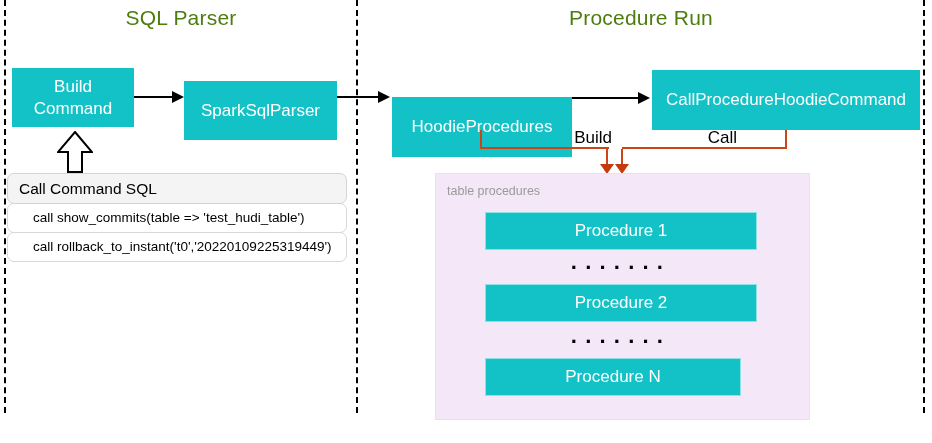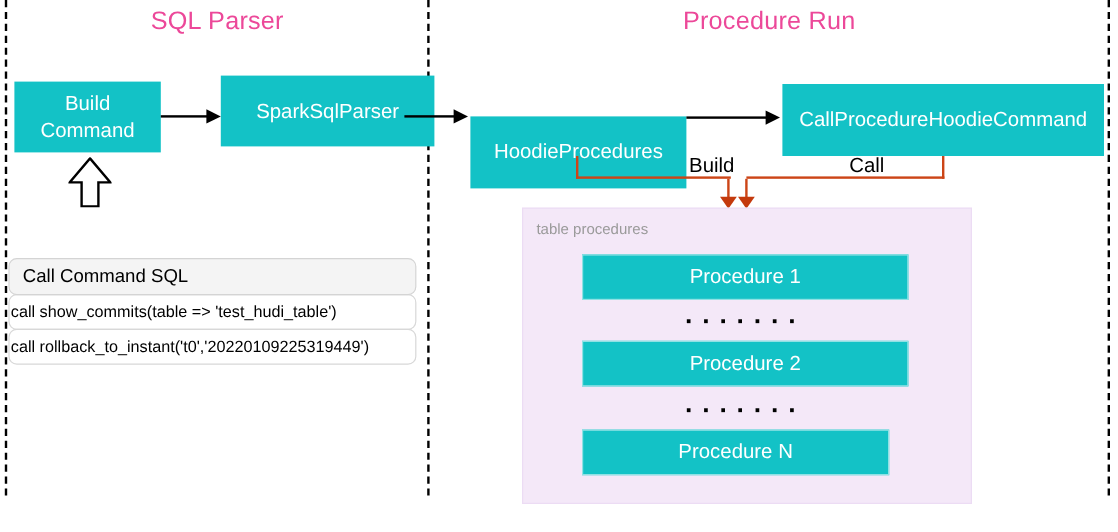--- a/index.html
+++ b/index.html
@@ -8,21 +8,21 @@
     position: relative; width: 932px; height: 443px;
     background: #ffffff; overflow: hidden;
   }
   .abs { position: absolute; }
 
   
   .vdash { width: 0; border-left: 2px dashed #000; height: 413px; top: 0; }
 
   
   .section-title {
-    font-size: 21px; color: #ec4899; text-align: center; top: 6px;
+    font-size: 21px; color: #4d7c0f; text-align: center; top: 6px;
     letter-spacing: 0.2px;
   }
 
   
   .node {
     background: #13c2c6; color: #fff; display: flex;
     align-items: center; justify-content: center; text-align: center;
     font-size: 17px; line-height: 1.25;
   }
 
@@ -42,31 +42,31 @@
     border-top: 10px solid #c43a0d;
     border-left: 7px solid transparent;
     border-right: 7px solid transparent;
   }
   .conn-label { font-size: 17px; color: #000; text-align: right; }
 
   
   .up-arrow svg { display: block; }
 
   
-  .sql-table { width: 340px; margin-top: 42px; }
+  .sql-table { width: 340px; }
   .sql-header {
     height: 31px; line-height: 29px; background: #f4f4f4;
     border: 1px solid #d4d4d4; border-radius: 7px;
     font-size: 15.5px; color: #000; padding: 0 11px;
     position: relative; z-index: 2; white-space: nowrap;
   }
   .sql-row {
     height: 30px; line-height: 28px; background: #fff;
     border: 1px solid #d8d8d8; border-radius: 7px;
-    font-size: 13.5px; color: #000; padding: 0 1px;
+    font-size: 13.5px; color: #000; padding: 0 25px;
     margin-top: -1px; position: relative; z-index: 1; white-space: nowrap;
   }
 
   
   .panel {
     background: #f4e8f8; border: 1px solid #ecdcf4;
   }
   .panel-label { font-size: 12.5px; color: #9a9a9a; }
   .proc {
     background: #13c2c6; border: 1px solid #8fe2e4; color: #fff;
@@ -86,21 +86,21 @@
   <div class="abs vdash" style="left:4px;"></div>
   <div class="abs vdash" style="left:356px;"></div>
   <div class="abs vdash" style="left:923px;"></div>
 
   <div class="abs section-title" style="left:5px;width:352px;">SQL Parser</div>
   <div class="abs section-title" style="left:358px;width:566px;">Procedure Run</div>
 
   <div class="abs node" style="left:12px;top:68px;width:122px;height:59px;">
     <span style="width:84px;">Build Command</span>
   </div>
-  <div class="abs node" style="left:184px;top:63px;width:178px;height:59px;">SparkSqlParser</div>
+  <div class="abs node" style="left:184px;top:81px;width:153px;height:59px;">SparkSqlParser</div>
   <div class="abs node" style="left:392px;top:70px;width:180px;height:60px;margin-top:27px;">HoodieProcedures</div>
   <div class="abs node" style="left:652px;top:70px;width:268px;height:60px;">CallProcedureHoodieCommand</div>
 
   <div class="abs hline" style="left:134px;top:96px;width:40px;"></div>
   <div class="abs hhead" style="left:172px;top:91px;"></div>
 
   <div class="abs hline" style="left:337px;top:96px;width:42px;"></div>
   <div class="abs hhead" style="left:378px;top:91px;"></div>
 
   <div class="abs hline" style="left:572px;top:97px;width:67px;"></div>

